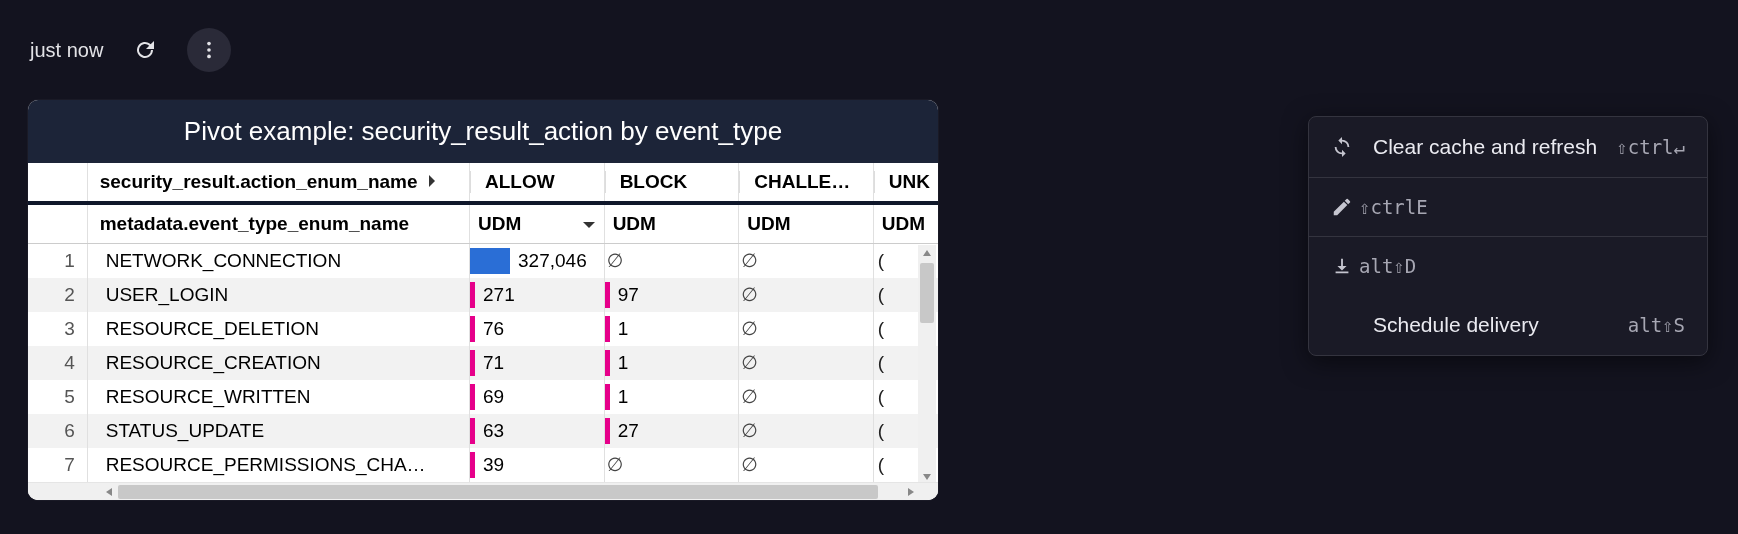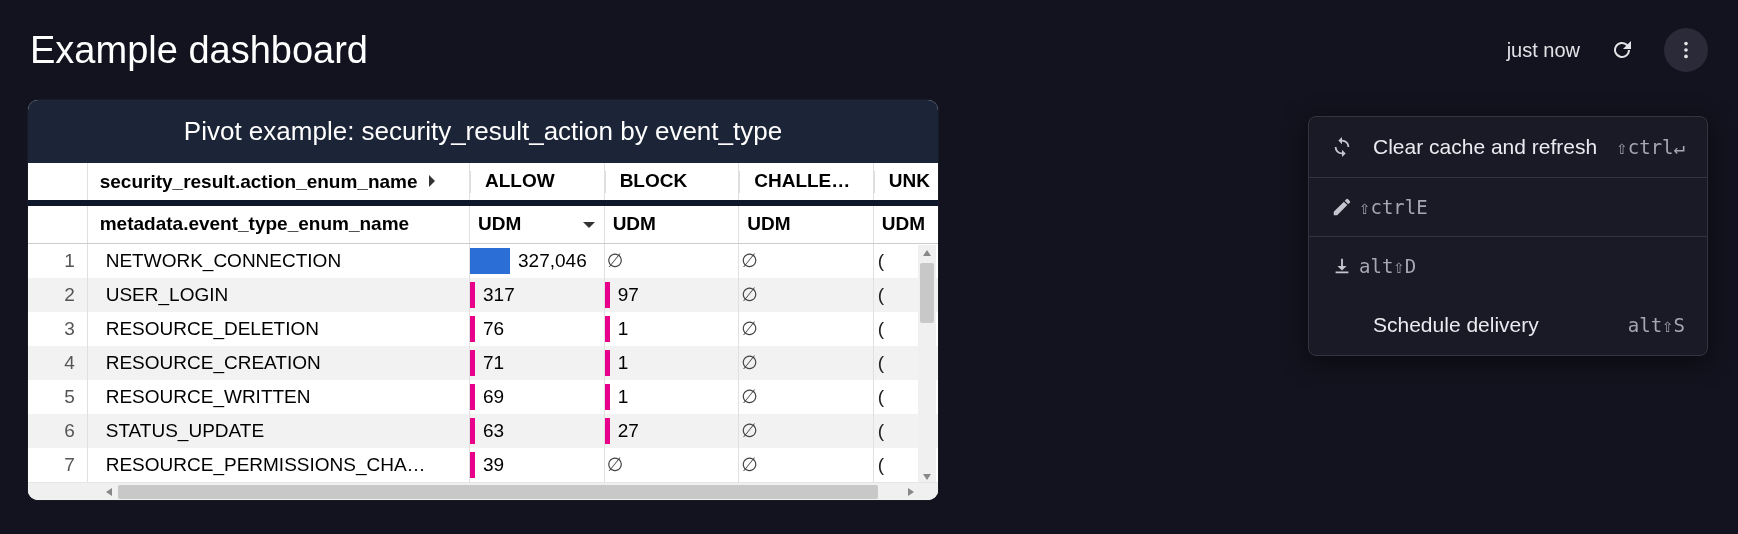--- a/index.html
+++ b/index.html
@@ -73,21 +73,21 @@
     overflow: hidden;
     text-overflow: ellipsis;
     padding: 0;
   }
   th { font-weight: 700; }
   .col-idx { width: 55px; text-align: right; padding-right: 12px; color: #555; font-weight: 400; }
   .col-evt { width: 355px; }
   .col-val { width: 125px; }
   .col-unk { width: 60px; border-right: none; }
 
-  .hdr1 th { height: 40px; border-bottom: 6px solid #0f172a; margin-left: 32px; }
+  .hdr1 th { height: 40px; border-bottom: 4px solid #0f172a; margin-left: 32px; }
   .hdr2 th { height: 40px; border-bottom: 1px solid #ccc; }
   .hdr1 .col-evt, .hdr2 .col-evt { padding-left: 12px; }
   .field-label { display: inline-block; max-width: 320px; overflow: hidden; text-overflow: ellipsis; vertical-align: middle; }
   .caret-r { display:inline-block; vertical-align: middle; margin-left: 4px; }
   .caret-d { display:inline-block; vertical-align: middle; float: right; margin-right: 8px; }
   .hdr-divider { display:inline-block; width:1px; height:22px; background:#ddd; vertical-align:middle; margin-right:10px; }
   .colname { padding-left: 4px; }
   .udm { padding-left: 8px; }
 
   tbody tr { height: 34px; }
@@ -153,21 +153,20 @@
   .menu-item .mi-icon { width: 28px; display:flex; align-items:center; }
   .menu-item .mi-icon svg { fill: #c5c5cf; width:22px; height:22px; }
   .menu-item .mi-label { flex: 1; padding-left: 14px; }
   .menu-item .mi-short { color: #a7a7b3; font-size: 19px; font-family: monospace; }
   .menu-sep { height: 1px; background: #34343f; }
 </style>
 </head>
 <body>
 
 <div class="header">
-  <div class="title">Example dashboard</div>
   <div class="header-right">
     <span class="timestamp">just now</span>
     <div class="icon-btn">
       <svg width="24" height="24" viewBox="0 0 24 24">
           <path d="M17.65 6.35A8 8 0 1 0 20 12h-2a6 6 0 1 1-1.76-4.24L13 11h8V3z"></path>
         </svg>
     </div>
     <div class="icon-btn more">
       <svg width="22" height="22" viewBox="0 0 24 24">
           <circle cx="12" cy="5" r="2"></circle>
@@ -232,21 +231,21 @@
                 <span class="paren">(</span>
               </div>
             </td>
           </tr>
           <tr class="alt">
             <td class="col-idx">2</td>
             <td class="col-evt">USER_LOGIN</td>
             <td class="col-val">
               <div class="cell">
                 <div class="bar-pink"></div>
-                <span class="cell-txt">317</span>
+                <span class="cell-txt">271</span>
               </div>
             </td>
             <td class="col-val">
               <div class="cell">
                 <div class="bar-pink"></div>
                 <span class="cell-txt">97</span>
               </div>
             </td>
             <td class="col-val">
               <div class="cell">

